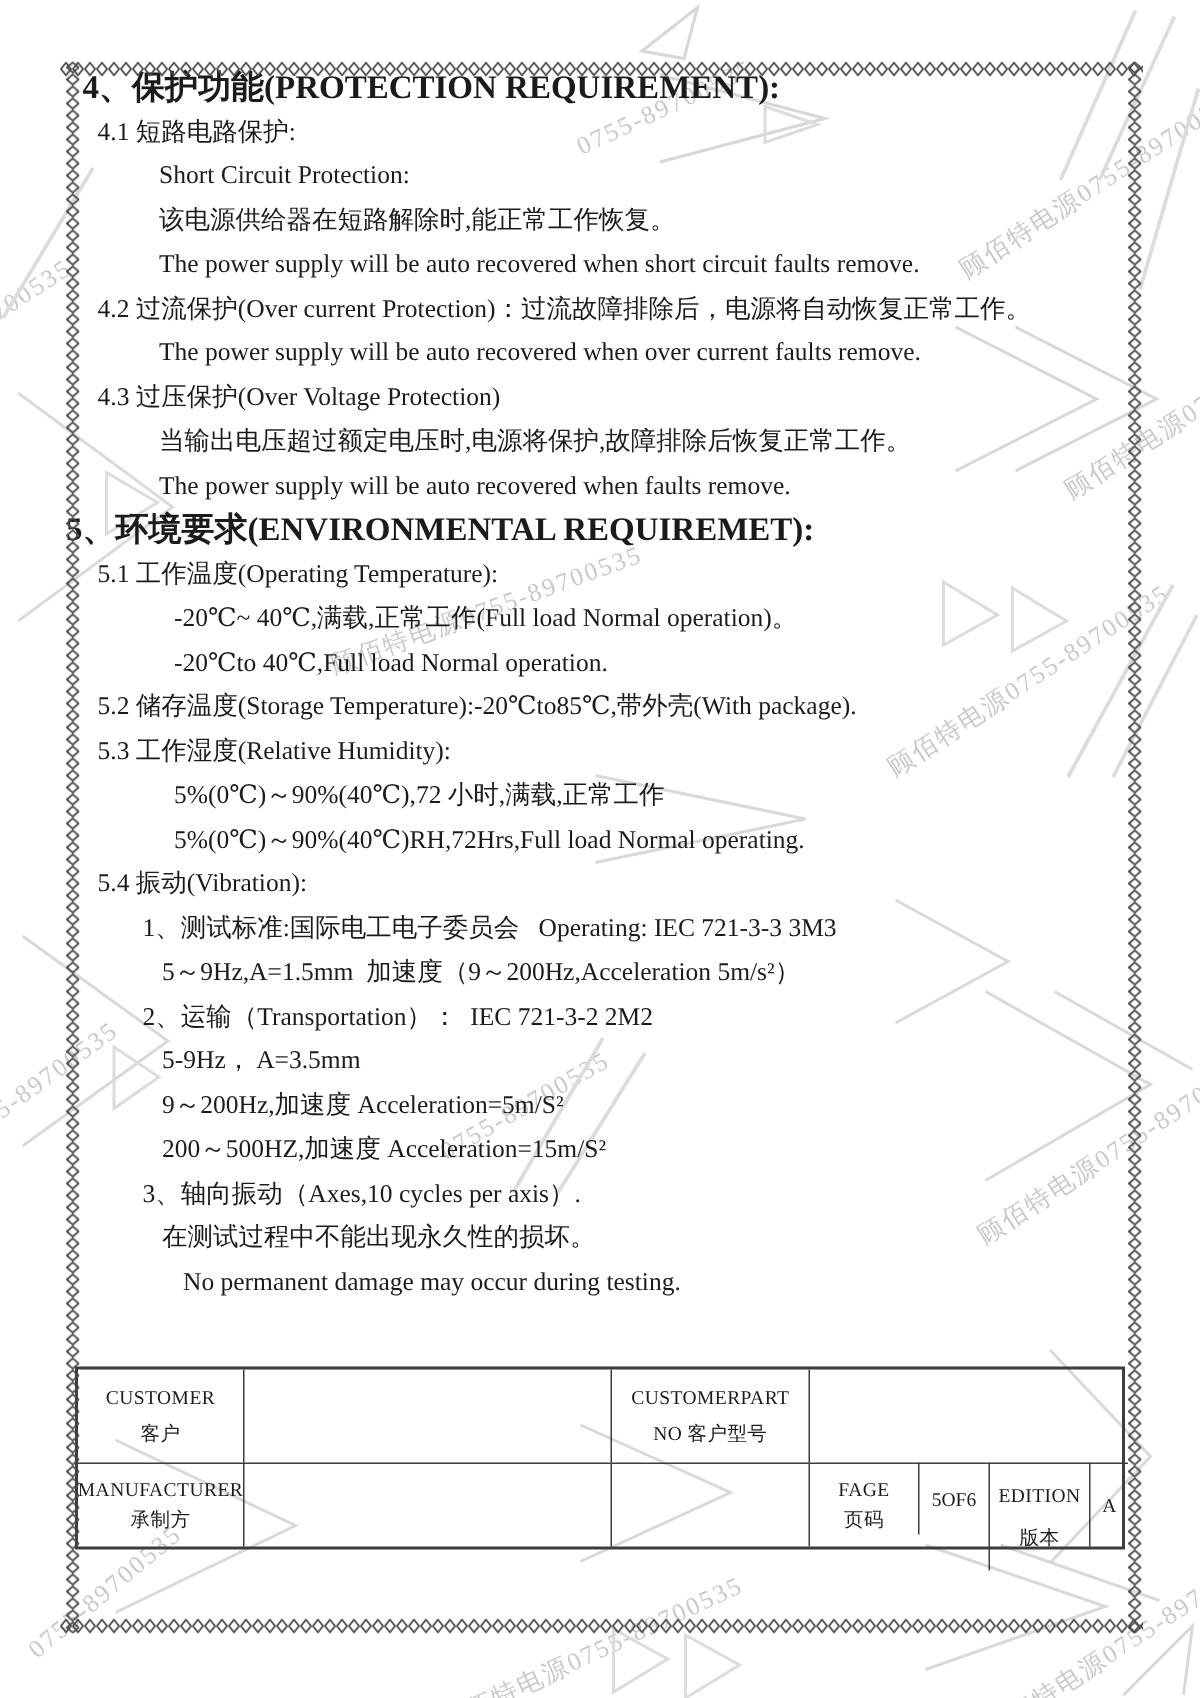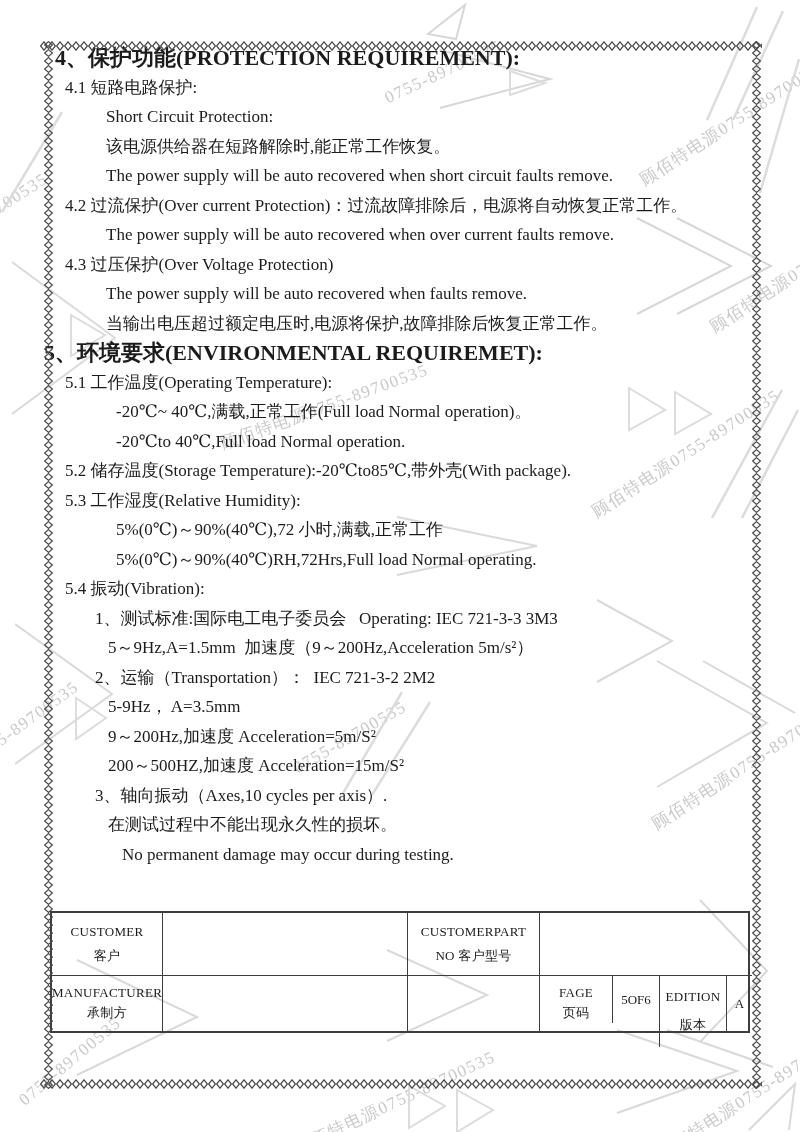--- a/index.html
+++ b/index.html
@@ -176,22 +176,22 @@
 
   <div class="content">
     <div class="ln h i0b">4、保护功能(PROTECTION REQUIREMENT):</div>
     <div class="ln i1">4.1 短路电路保护:</div>
     <div class="ln i2">Short Circuit Protection:</div>
     <div class="ln i2">该电源供给器在短路解除时,能正常工作恢复。</div>
     <div class="ln i2">The power supply will be auto recovered when short circuit faults remove.</div>
     <div class="ln i1">4.2 过流保护(Over current Protection)：过流故障排除后，电源将自动恢复正常工作。</div>
     <div class="ln i2">The power supply will be auto recovered when over current faults remove.</div>
     <div class="ln i1">4.3 过压保护(Over Voltage Protection)</div>
+    <div class="ln i2">当输出电压超过额定电压时,电源将保护,故障排除后恢复正常工作。</div>
     <div class="ln i2">The power supply will be auto recovered when faults remove.</div>
-    <div class="ln i2">当输出电压超过额定电压时,电源将保护,故障排除后恢复正常工作。</div>
     <div class="ln h i0">5、环境要求(ENVIRONMENTAL REQUIREMET):</div>
     <div class="ln i1">5.1 工作温度(Operating Temperature):</div>
     <div class="ln i2b">-20℃~ 40℃,满载,正常工作(Full load Normal operation)。</div>
     <div class="ln i2b">-20℃to 40℃,Full load Normal operation.</div>
     <div class="ln i1">5.2 储存温度(Storage Temperature):-20℃to85℃,带外壳(With package).</div>
     <div class="ln i1">5.3 工作湿度(Relative Humidity):</div>
     <div class="ln i2b">5%(0℃)～90%(40℃),72 小时,满载,正常工作</div>
     <div class="ln i2b">5%(0℃)～90%(40℃)RH,72Hrs,Full load Normal operating.</div>
     <div class="ln i1">5.4 振动(Vibration):</div>
     <div class="ln i3">1、测试标准:国际电工电子委员会   Operating: IEC 721-3-3 3M3</div>

